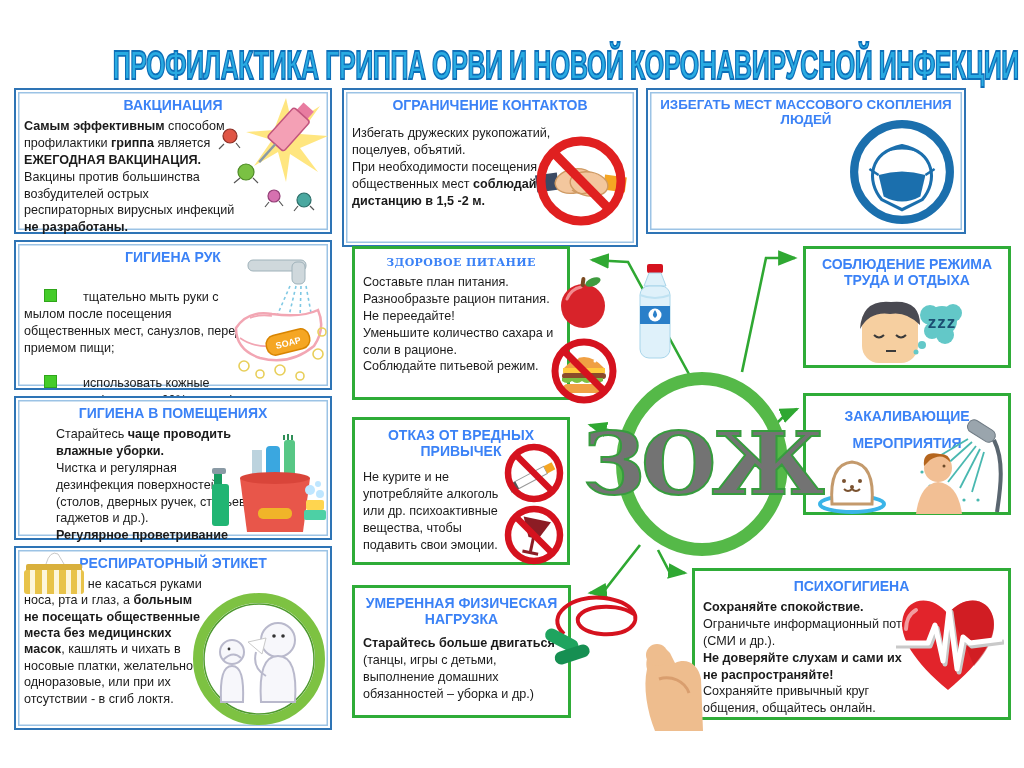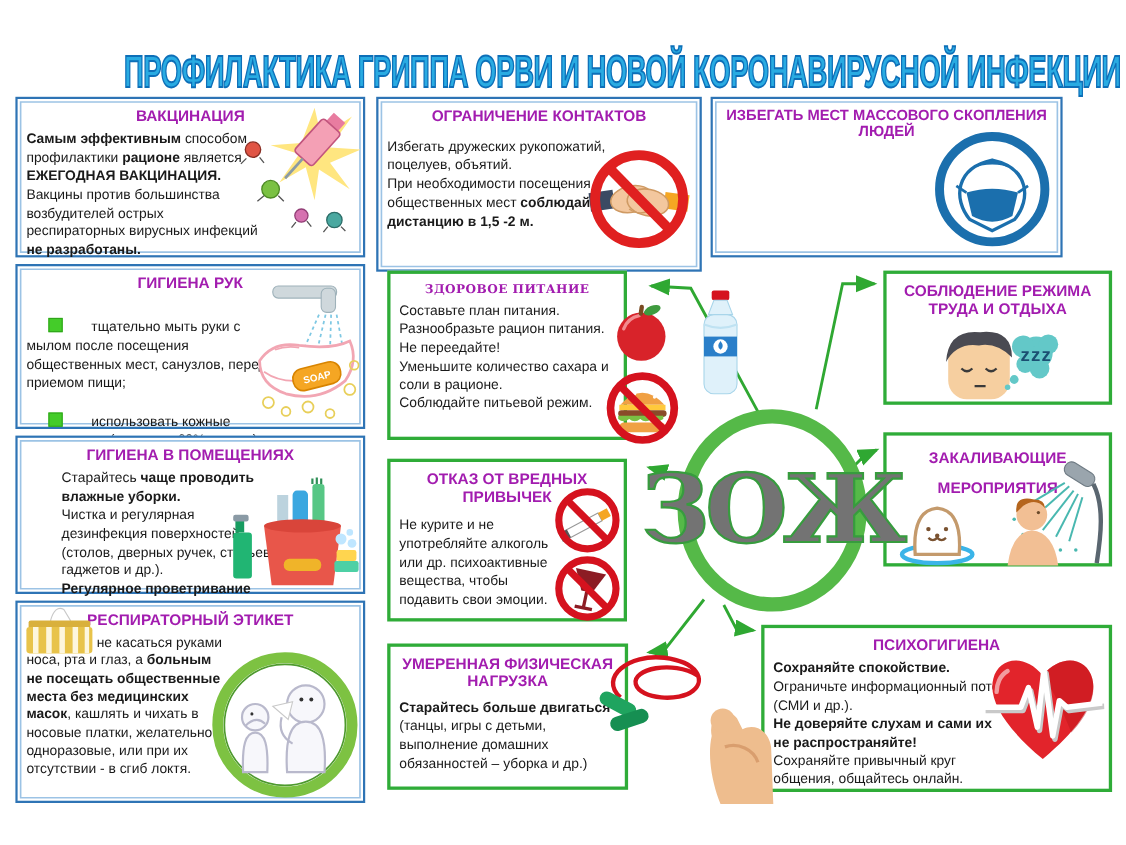--- a/index.html
+++ b/index.html
@@ -4,21 +4,21 @@
 <style>
   html,body{margin:0;padding:0;background:#ffffff;}
   .poster{position:relative;width:1024px;height:768px;background:#fff;overflow:hidden;
           font-family:"Liberation Sans",sans-serif;color:#1a1a1a;}
   .main-title{position:absolute;top:42px;left:0;width:1024px;text-align:center;white-space:nowrap;
           font-weight:bold;font-size:32px;letter-spacing:-.5px;color:#29abe2;
           -webkit-text-stroke:1.4px #0d6fb8;transform:scale(.78,1.28);transform-origin:50% 0;}
   .box{position:absolute;background:#fff;box-sizing:border-box;}
   .box.blue{border:2px solid #2e74b5;box-shadow:inset 0 0 0 2px #fff,inset 0 0 0 3.5px #9cc3e5;}
   .box.green{border:3px solid #2fac38;}
-  .box-title{font-weight:bold;font-size:14px;text-align:center;padding:7px 6px 2px;color:#a21caf;}
+  .box-title{font-weight:bold;font-size:14px;text-align:center;padding:7px 6px 2px;color:#3b82f6;}
   .box-title.sm{font-size:13.4px;}
   .box-title.serif{font-family:"DejaVu Serif",serif;font-size:11px;letter-spacing:.4px;}
   .box-title.airy{line-height:1.9;}
   .box-text{font-size:12.6px;line-height:1.34;padding:3px 8px;white-space:pre-line;}
   .box-text b{font-weight:bold;}
   .sq{display:inline-block;width:11px;height:11px;background:#44cc29;border:1px solid #2fa51a;
       margin:0 26px 0 20px;vertical-align:-1px;}
   .bullet{display:block;margin-top:2px;}
   .art{position:absolute;}
   .zozh{position:absolute;left:616px;top:372px;width:146px;height:158px;border:13px solid #55b948;
@@ -46,21 +46,21 @@
       <path d="M742,372 L766,258 L795,258"></path>
       <path d="M622,434 L590,425"></path>
       <path d="M768,432 L786,414 L797,409"></path>
       <path d="M640,545 L604,591 L590,593"></path>
       <path d="M658,550 L669,571 L685,573"></path>
     </g>
   </svg>
 
   <div class="box blue" style="left:14px;top:88px;width:318px;height:146px;">
     <div class="box-title">ВАКЦИНАЦИЯ</div>
-    <div class="box-text" style="width:218px;"><b>Самым эффективным</b><span> способом профилактики </span><b>рационе</b><span> является </span><b>ЕЖЕГОДНАЯ ВАКЦИНАЦИЯ.</b><span>
+    <div class="box-text" style="width:218px;"><b>Самым эффективным</b><span> способом профилактики </span><b>гриппа</b><span> является </span><b>ЕЖЕГОДНАЯ ВАКЦИНАЦИЯ.</b><span>
 Вакцины против большинства возбудителей острых респираторных вирусных инфекций </span><b>не разработаны.</b></div>
     <svg class="art" style="right:2px;top:6px;" width="112" height="128" viewBox="0 0 112 128">
       <polygon points="70,2 76,28 104,10 84,38 112,40 84,52 102,76 74,58 70,86 62,56 38,70 56,44 30,36 58,34" fill="#ffe680"></polygon>
       <g transform="rotate(42 68 40)">
         <rect x="60" y="2" width="14" height="10" fill="#e87ca0"></rect>
         <rect x="56" y="12" width="22" height="40" rx="3" fill="#f4a0b5" stroke="#c2557e" stroke-width="1.5"></rect>
         <line x1="67" y1="52" x2="67" y2="76" stroke="#8a9aa5" stroke-width="2.5"></line>
       </g>
       <g stroke-width="1.2">
         <circle cx="14" cy="40" r="7" fill="#e05545" stroke="#8a2f25"></circle>

